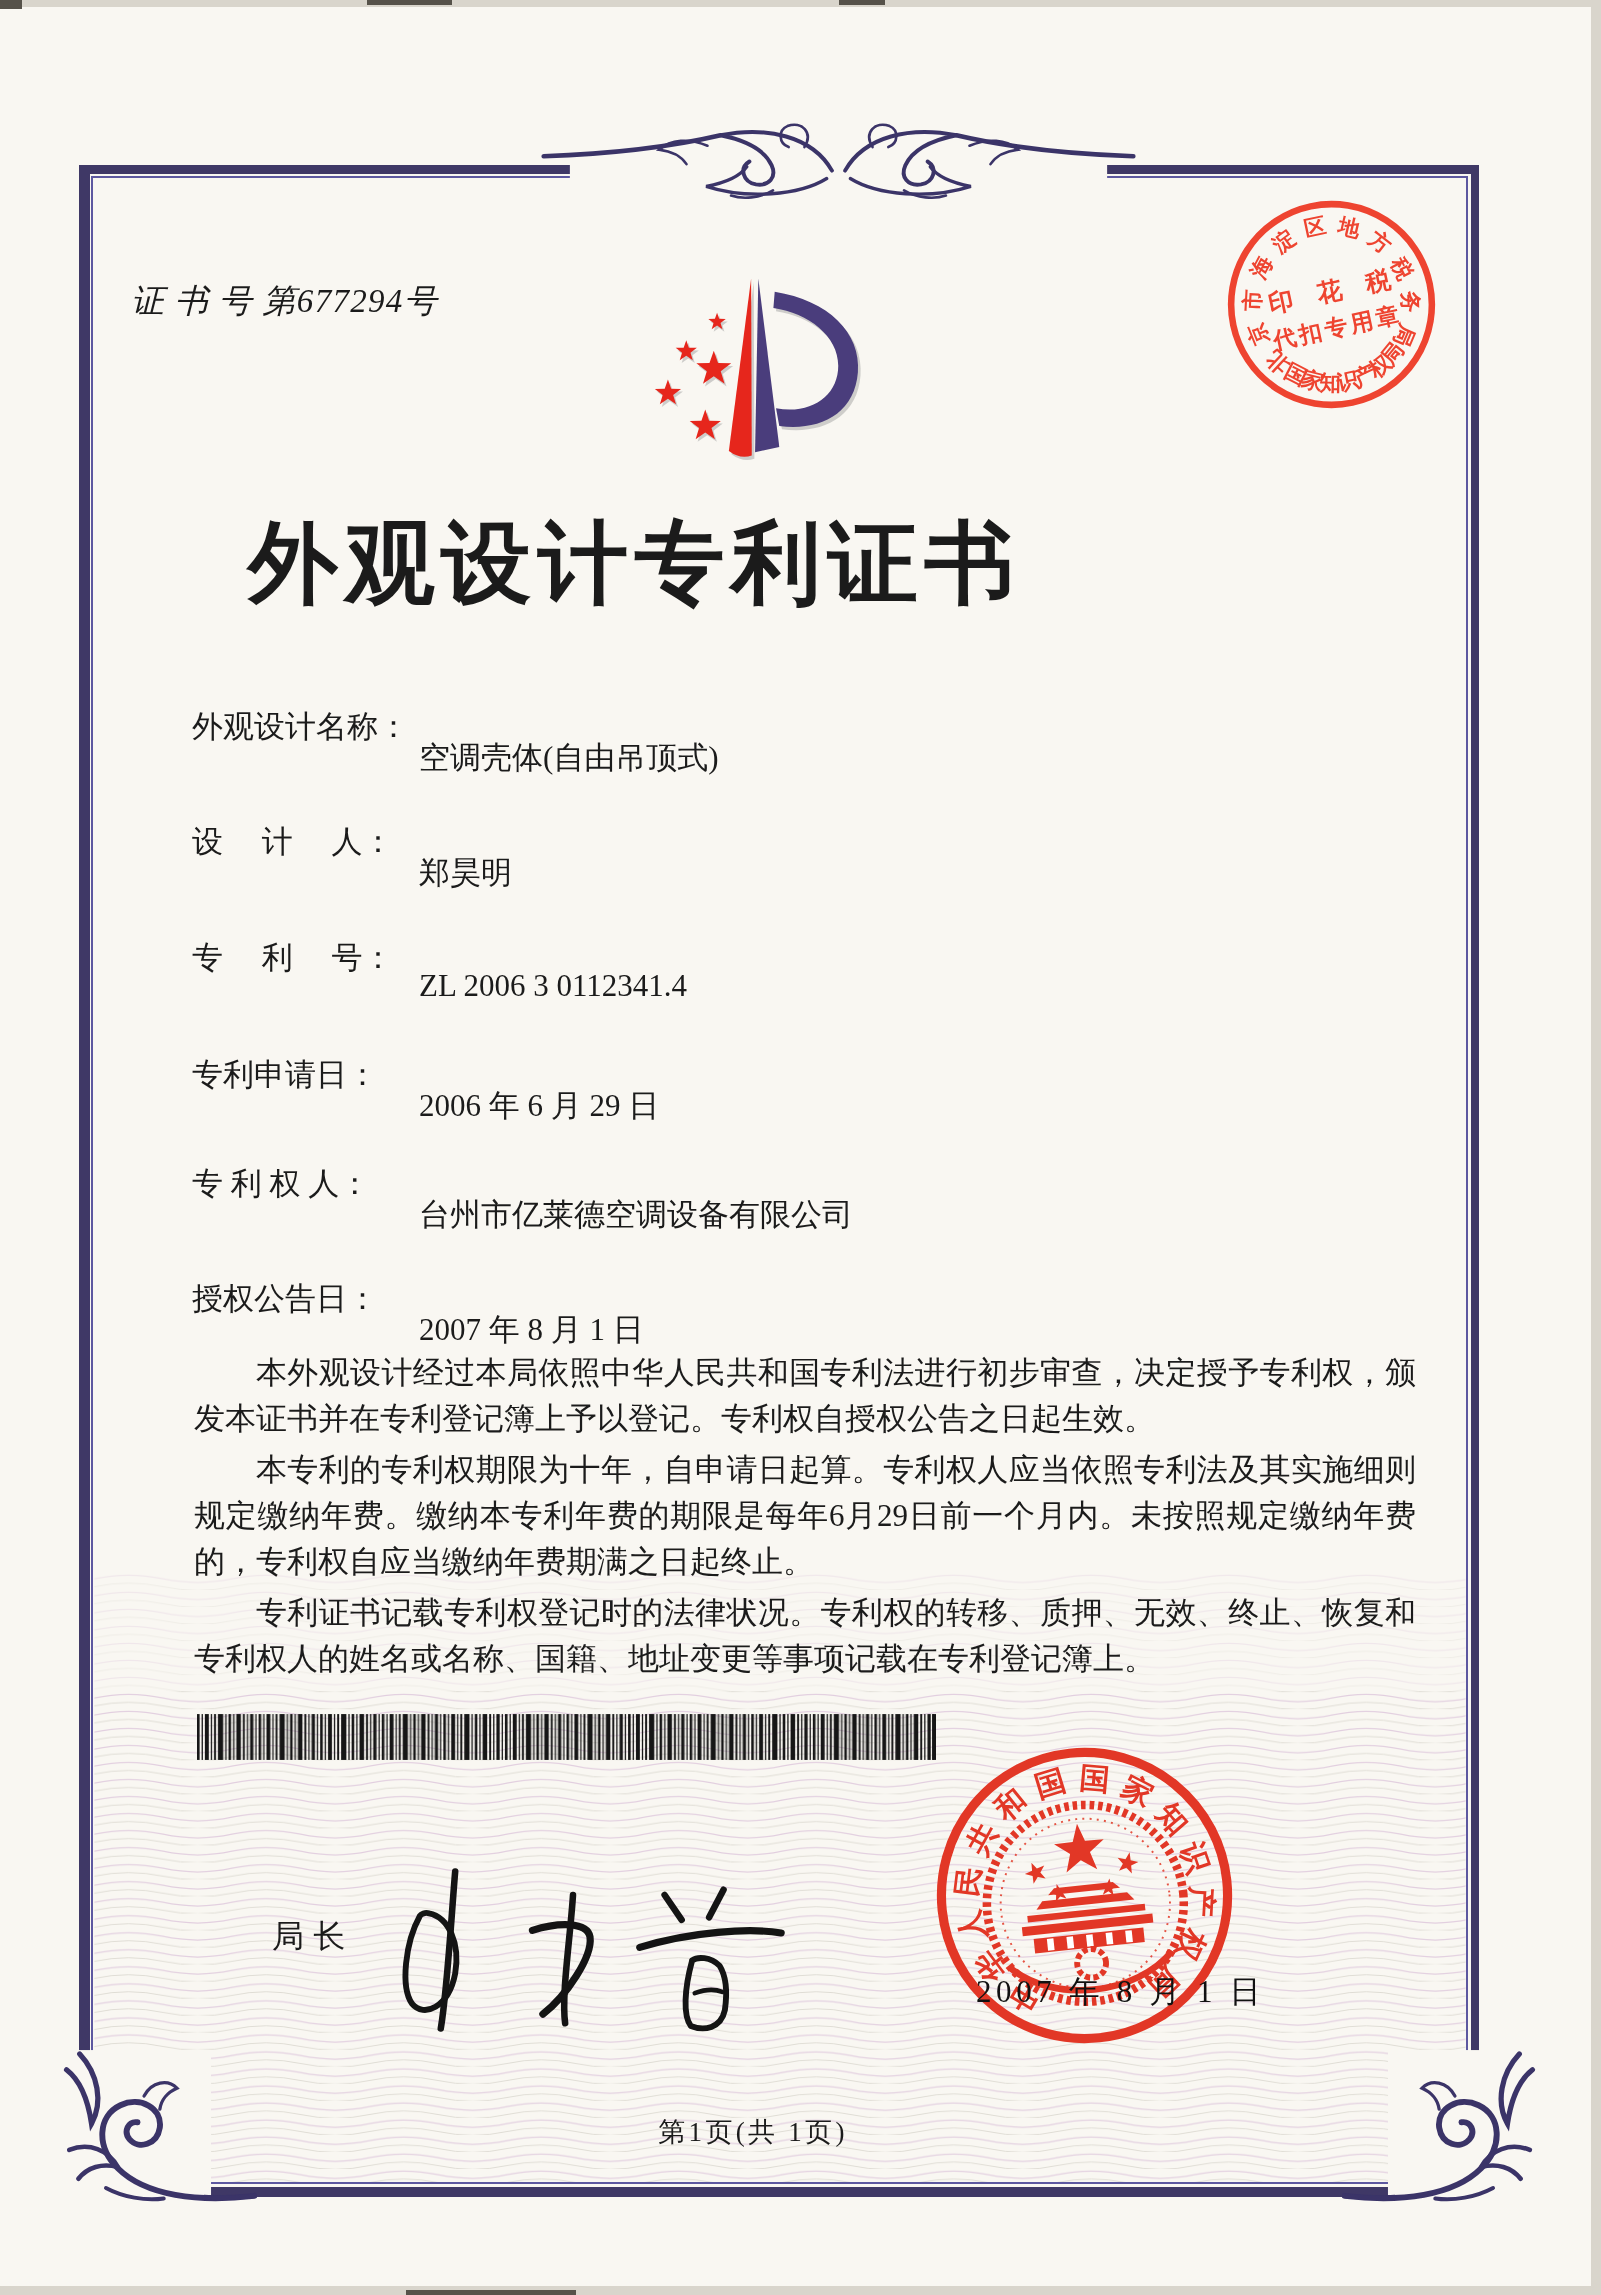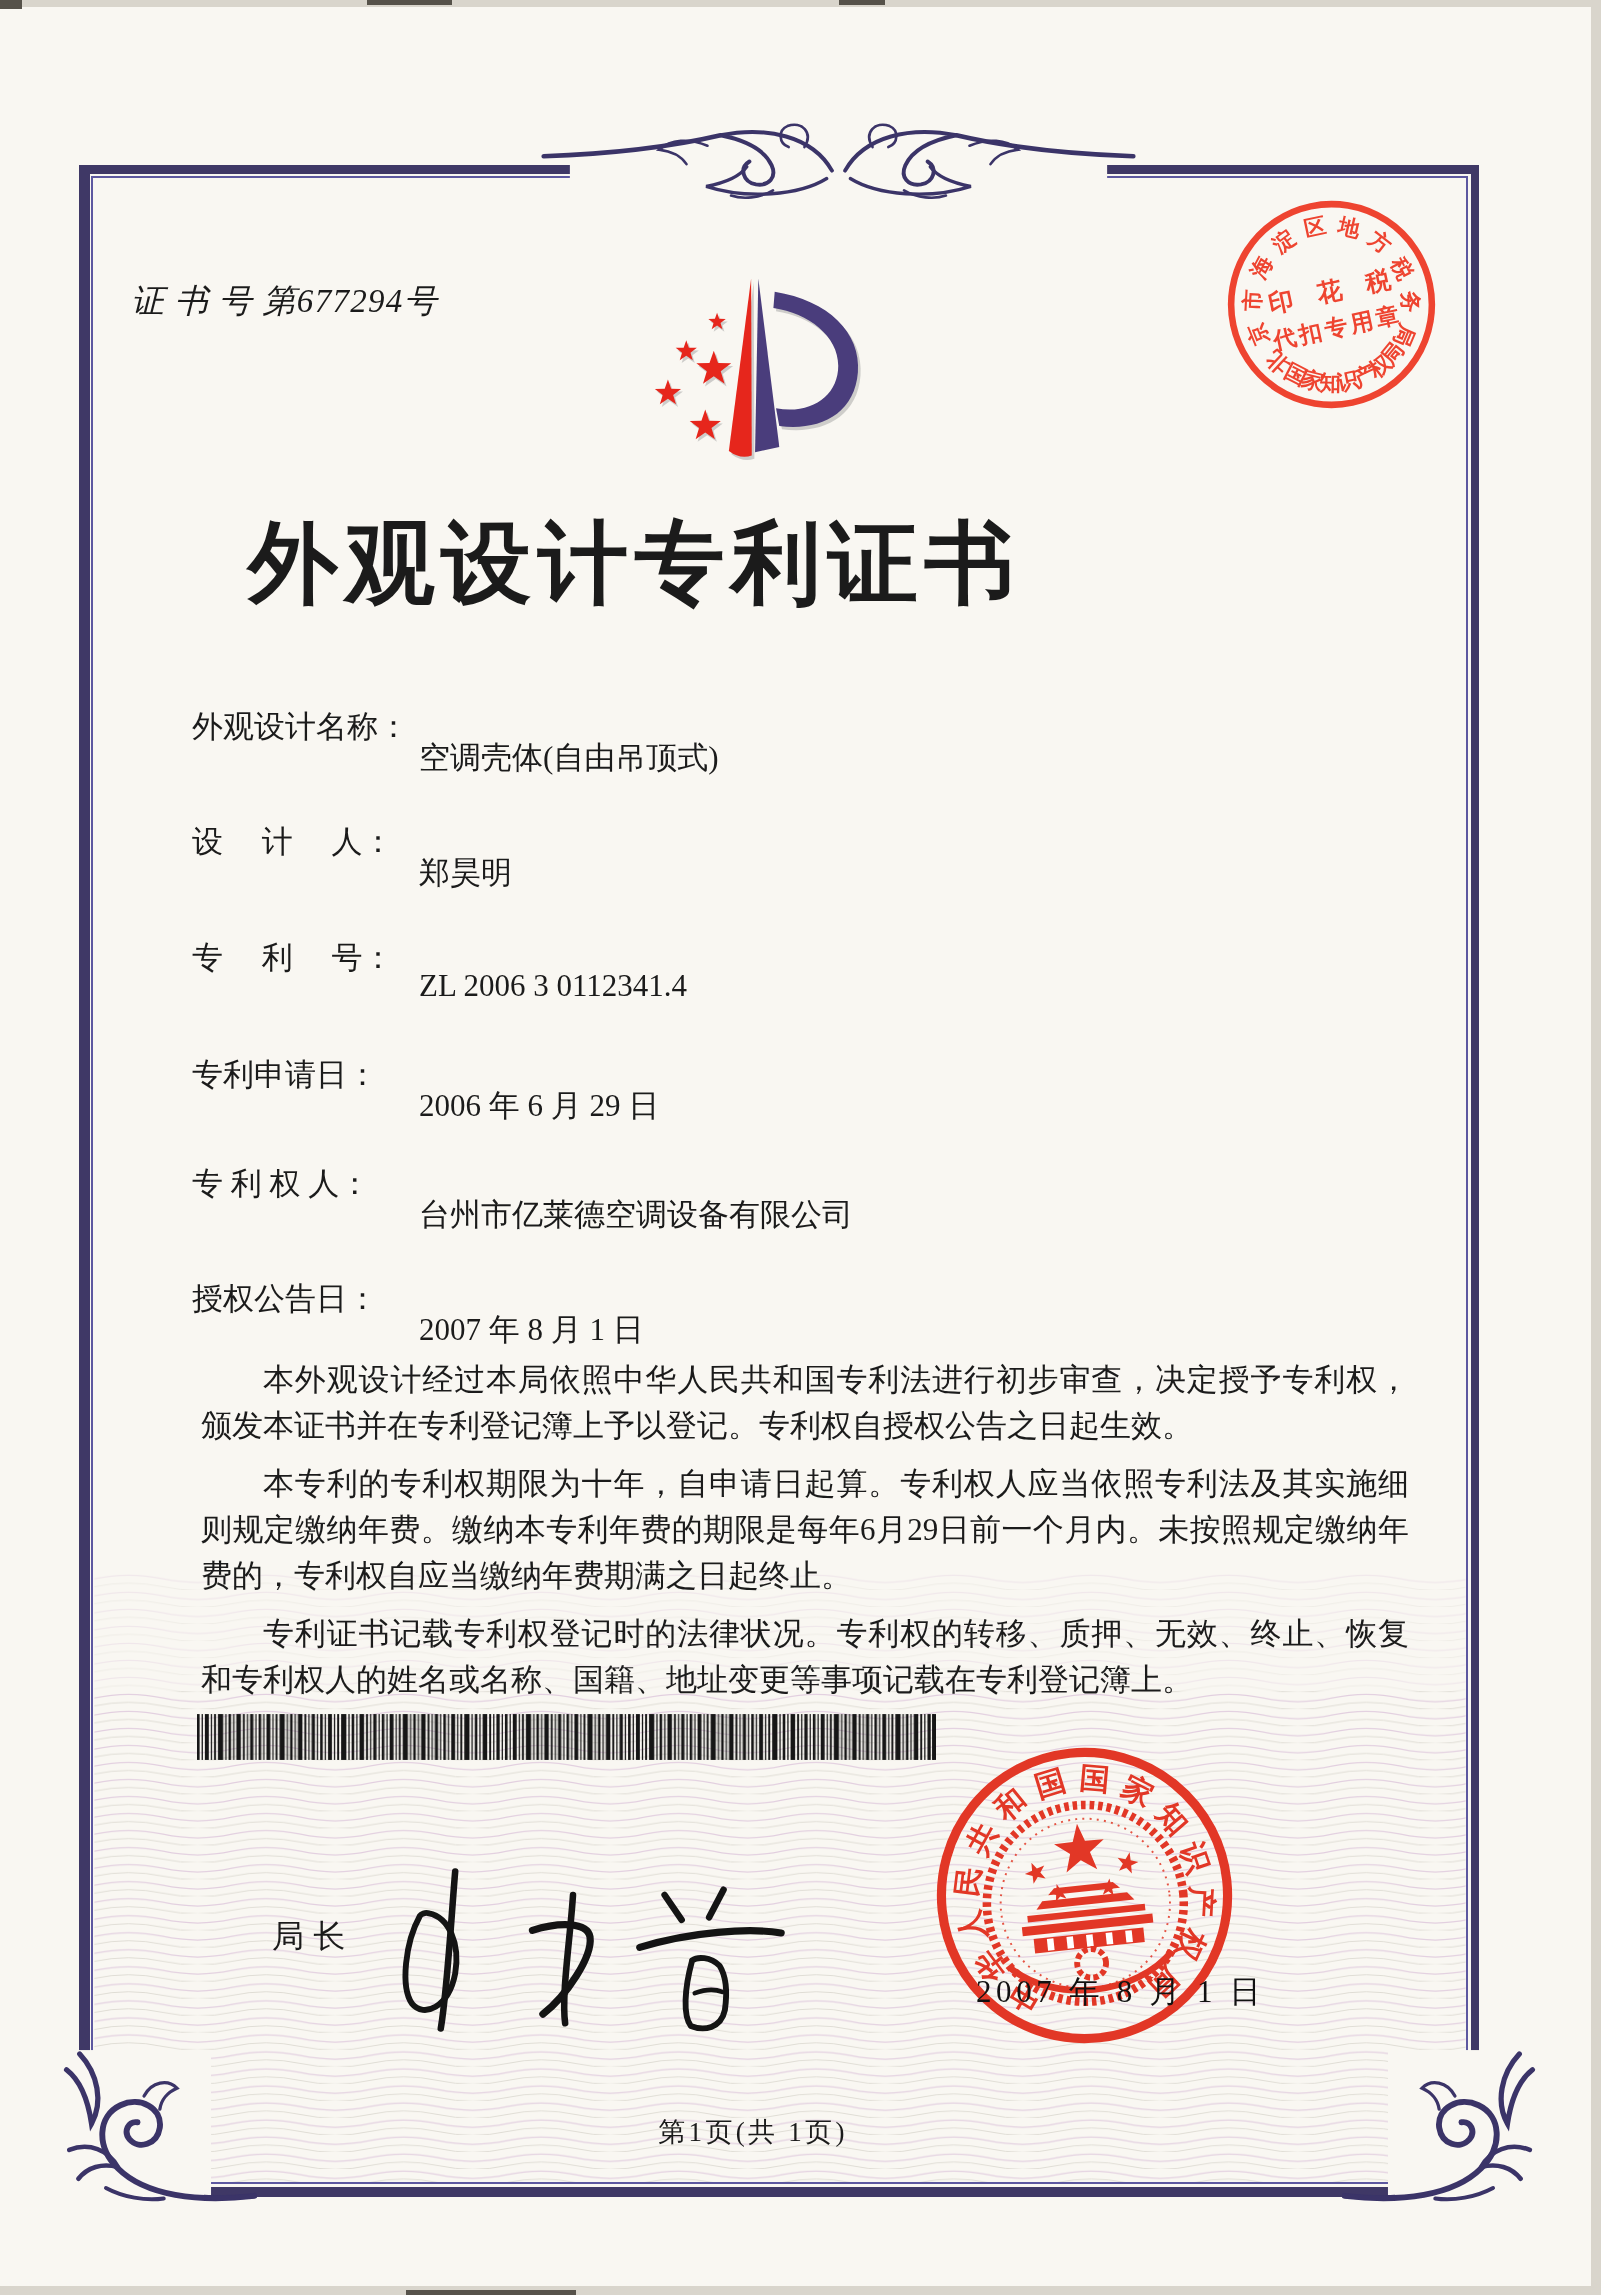--- a/index.html
+++ b/index.html
@@ -19,21 +19,21 @@
   .cert-no{position:absolute;left:131px;top:279px;font-size:33px;letter-spacing:1.3px;z-index:4;font-style:italic;}
   .logo{position:absolute;left:645px;top:274px;z-index:4;}
   .title{position:absolute;left:0;top:503px;width:1269px;text-align:center;font-size:90px;
          font-weight:700;letter-spacing:6.6px;z-index:4;}
   .field-row{position:absolute;left:0;top:0;z-index:4;font-size:31px;}
   .field-label{position:absolute;left:192px;white-space:nowrap;}
   .field-value{position:absolute;left:419px;white-space:nowrap;margin-top:31px;}
   .r1{top:706px;} .r2{top:821px;} .r3{top:937px;} .r4{top:1054px;} .r5{top:1163px;} .r6{top:1278px;}
   .body-text{position:absolute;left:189px;top:1345px;width:1232px;font-size:31px;line-height:46px;
              text-align:justify;z-index:4;}
-  .body-text p{margin:12px;text-indent:62px;}
+  .body-text p{margin:5px;text-indent:62px;}
   .barcode{position:absolute;left:197px;top:1714px;z-index:4;}
   .signer-label{position:absolute;left:272px;top:1915px;font-size:32px;letter-spacing:9.2px;z-index:4;}
   .signature{position:absolute;left:357px;top:1832px;z-index:4;}
   .sig-name-hidden{position:absolute;left:459px;top:1900px;opacity:0;font-size:6.6px;}
   .seal{position:absolute;z-index:5;}
   .seal-tax{left:1220px;top:193px;transform:rotate(-12deg);}
   .seal-sipo{left:927px;top:1738px;transform:rotate(-6deg);}
   .seal-date{position:absolute;left:976px;top:1971px;font-size:31px;letter-spacing:4.6px;color:#111;z-index:6;}
   .footer{position:absolute;left:0;top:2114px;width:1506px;text-align:center;font-size:27px;
           letter-spacing:3.3px;z-index:4;}

